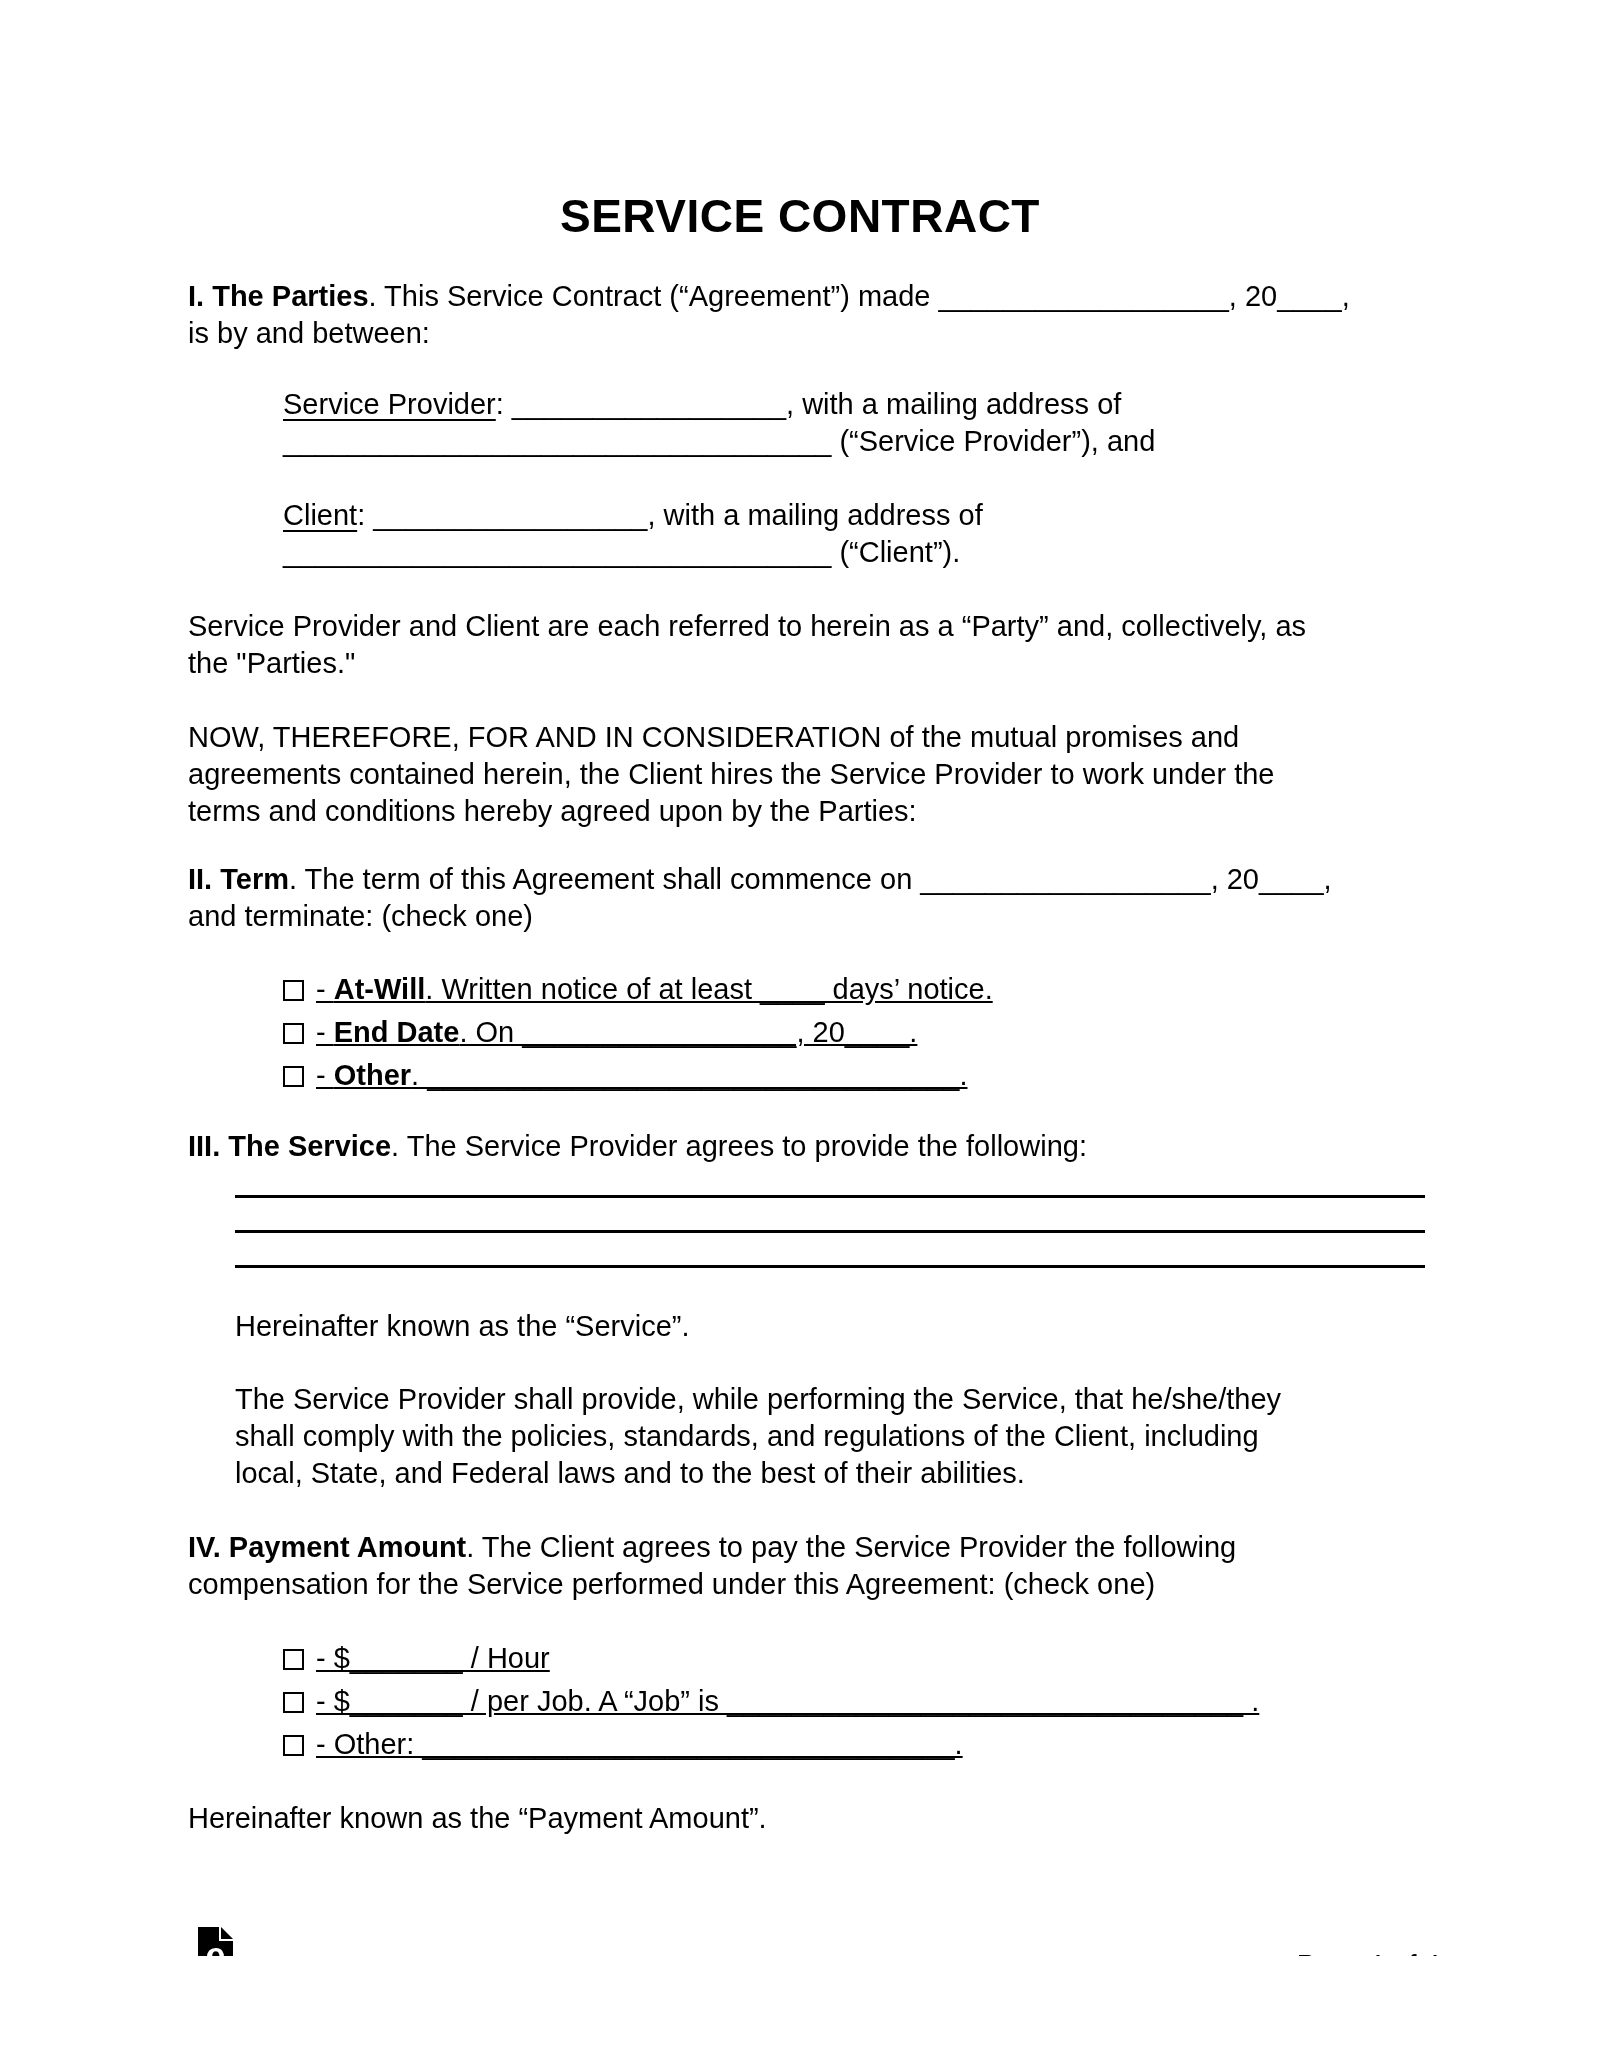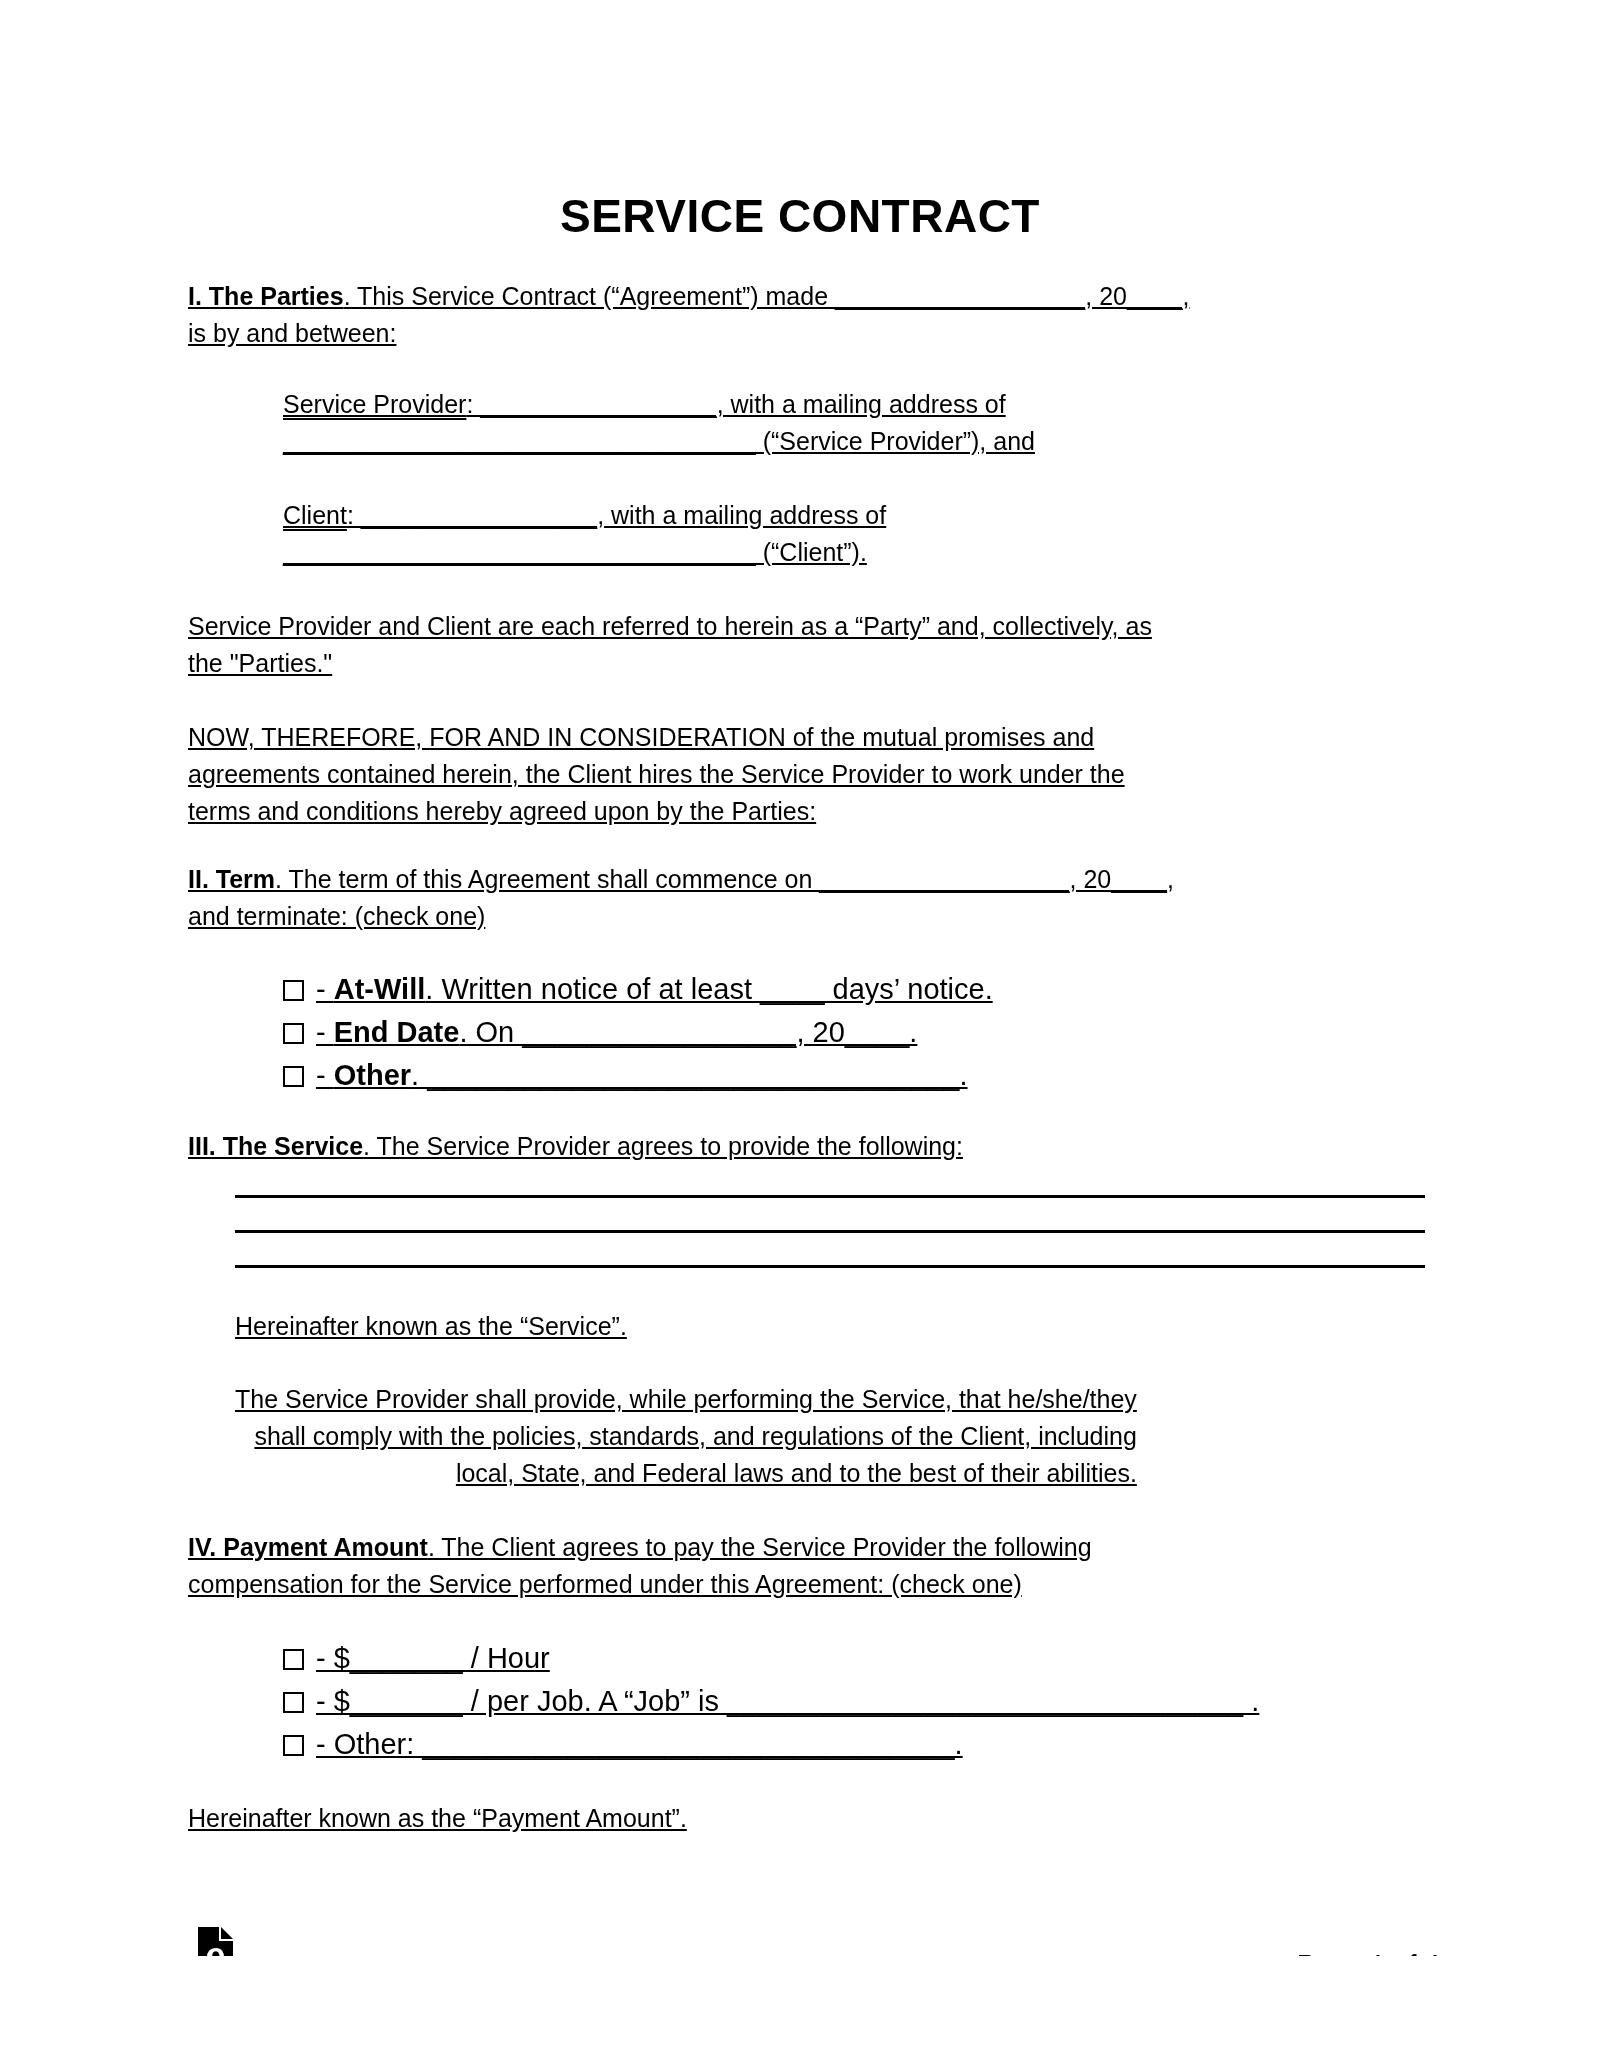--- a/index.html
+++ b/index.html
@@ -20,26 +20,25 @@
     text-align:center;
     font-size:46px;
     font-weight:bold;
     line-height:52px;
     letter-spacing:0.5px;
     white-space:nowrap;
   }
   .block{
     position:absolute;
     left:188px;
-    font-size:25px;
+    font-size:29px;
     line-height:37px;
     white-space:nowrap;
-    text-decoration:underline;
   }
-  .indent1{left:235px;text-align:right;}
+  .indent1{left:235px;}
   .indent2{left:283px;}
   .b{font-weight:bold;}
   .ul{text-decoration:underline;text-decoration-thickness:2px;text-underline-offset:5px;}
   .opt{
     position:absolute;
     left:283px;
     font-size:29px;
     line-height:37px;
     white-space:nowrap;
     text-decoration:underline;

